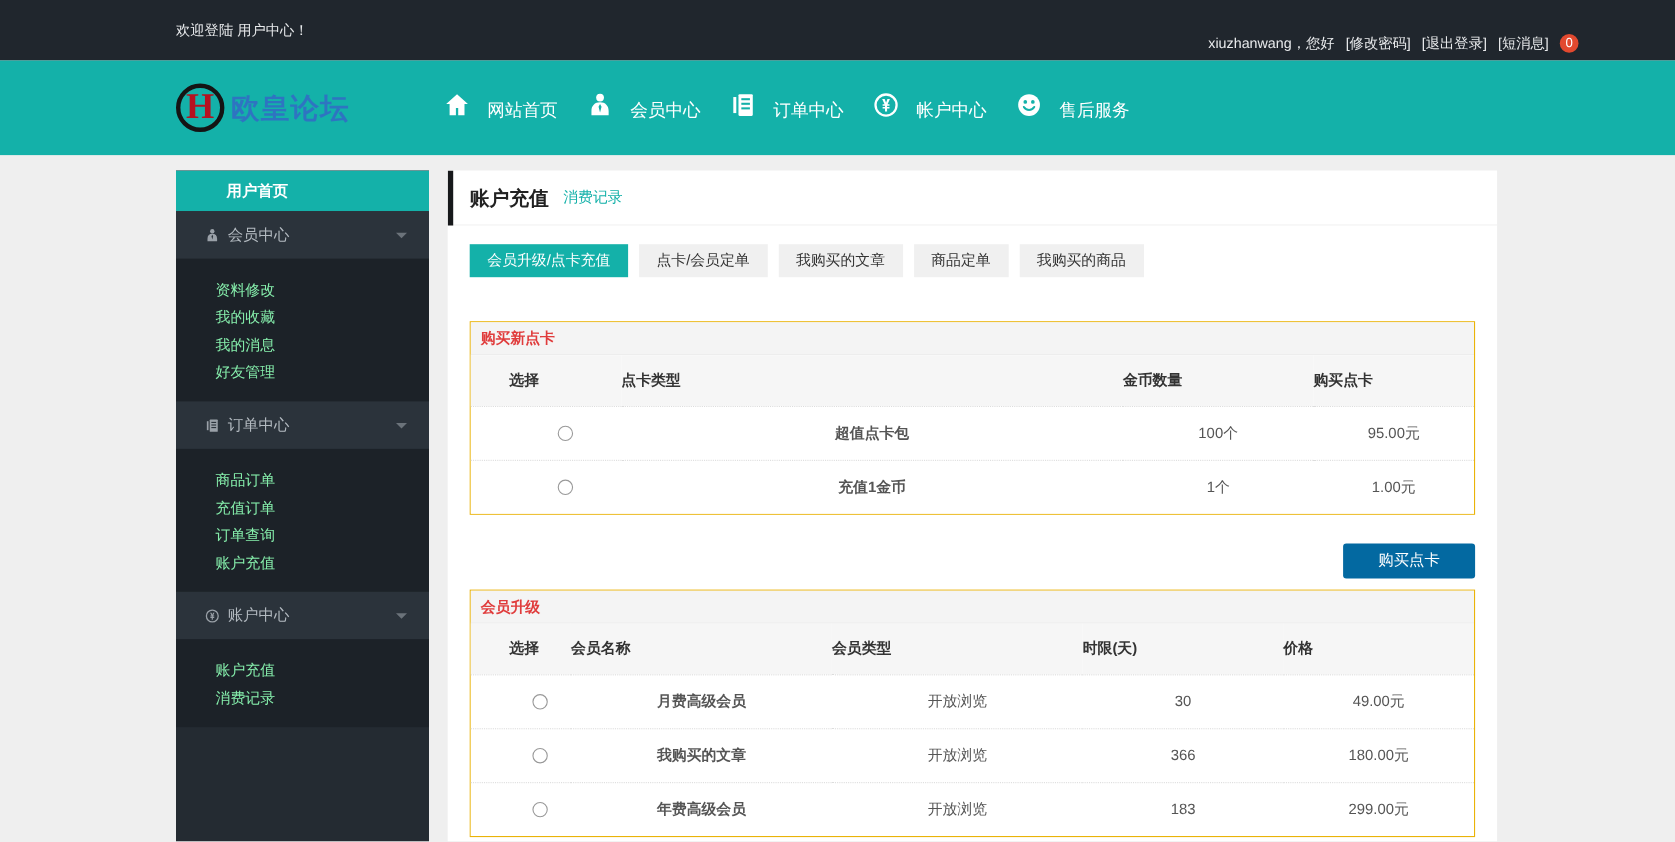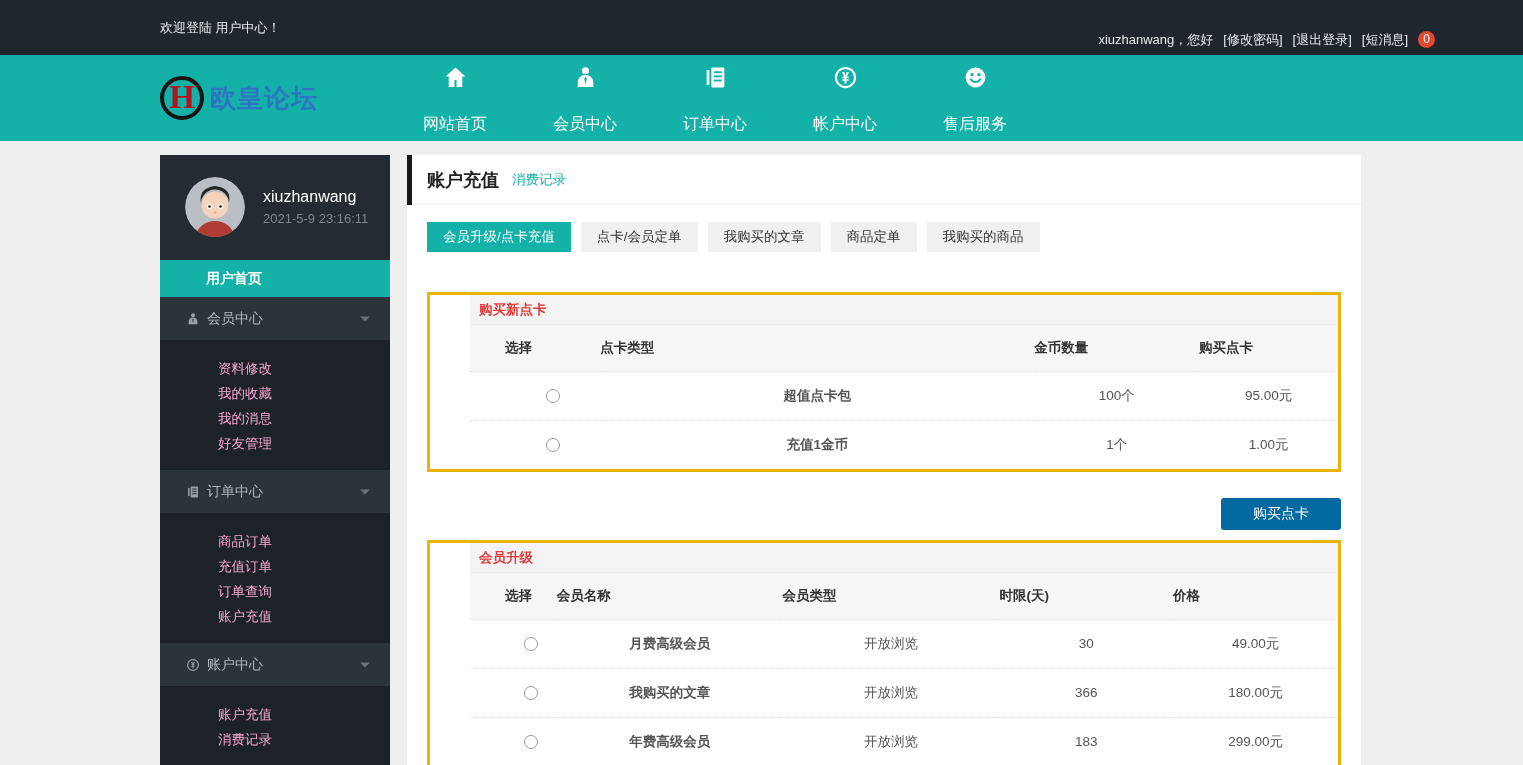--- a/index.html
+++ b/index.html
@@ -17,21 +17,21 @@
   
   .header { height:86px; background:#14b1a9; display:flex; align-items:center; padding-left:160px; }
   .logo { display:flex; align-items:center; width:230px; flex-shrink:0; }
   .logo-ring { width:44px; height:44px; border:4px solid #141414; border-radius:50%;
     display:flex; align-items:center; justify-content:center; }
   .logo-mono { color:#b5121f; font-family:"Liberation Serif","DejaVu Serif",serif;
     font-size:33px; font-weight:bold; line-height:1; margin-top:-2px; }
   .logo-text { margin-left:6px; font-size:26px; font-weight:bold; color:#3565c8;
     opacity:.8; letter-spacing:1px; white-space:nowrap; }
   .nav { display:flex; }
-  .nav-item { width:130px; display:flex; flex-direction:column; align-items:center;
+  .nav-item { width:130px; display:flex; flex-direction:row; align-items:center;
     justify-content:center; color:#fff; cursor:pointer; padding-top:4px;gap:15px; }
   .nav-item svg { width:25px; height:25px; margin-bottom:9px; }
   .nav-label { font-size:16px; }
 
   
   .wrap { display:flex; padding:14px 0 0 160px; }
   .sidebar { width:230px; flex-shrink:0; background:#242b32; height:610px; overflow:hidden; }
   .main { width:954px; margin-left:17px; background:#fff; height:610px; overflow:hidden; }
 
   
@@ -42,36 +42,36 @@
   .profile-date { color:#7f878e; font-size:13px; margin-top:5px; }
   .side-home { height:37px; line-height:37px; background:#14b1a9; color:#fff;
     padding-left:46px; font-size:14px; font-weight:bold; cursor:pointer; }
   .side-group { height:43px; display:flex; align-items:center; background:#2b333b;
     color:#b3bac0; font-size:14px; padding-left:26px; position:relative; cursor:pointer; }
   .side-group svg { width:14px; height:14px; margin-right:7px; }
   .chev { position:absolute; right:20px; top:50%; transform:translateY(-50%);
     width:0; height:0; border-left:5px solid transparent; border-right:5px solid transparent;
     border-top:5px solid #6b737a; }
   .submenu { list-style:none; background:#1c2228; padding:16px 0 14px; }
-  .submenu li { height:25px; line-height:25px; padding-left:58px; color:#f9a8d4;
+  .submenu li { height:25px; line-height:25px; padding-left:36px; color:#86efac;
     font-size:13.5px; cursor:pointer; }
 
   
   .title-row { height:50px; display:flex; align-items:center; position:relative;
     border-bottom:1px solid #f2f2f2; }
   .title-accent { position:absolute; left:0; top:0; width:5px; height:50px; background:#17191b; }
   .page-title { margin-left:20px; font-size:18px; font-weight:bold; color:#222; }
   .title-link { margin-left:13px; font-size:13.5px; color:#14b1a9; cursor:pointer; text-decoration:none; }
 
   .tabs { display:flex; gap:10px; padding:17px 20px 0; }
   .tab { height:30px; line-height:30px; padding:0 16px; background:#f0f0f0; color:#333;
     font-size:13.5px; cursor:pointer; white-space:nowrap; }
   .tab.active { background:#14b1a9; color:#fff; }
 
-  .section { margin:40px 20px 0; border:3px solid #eab308;padding-left:40px; }
+  .section { margin:40px 20px 0; border:1px solid #eab308; }
   .section.second { margin-top:10px; }
   .section-strip { height:30px; line-height:30px; background:#f4f4f4; color:#e03c3c;
     font-size:13.5px; font-weight:bold; padding-left:9px; border-bottom:1px solid #ececec; }
   table.data { width:100%; border-collapse:collapse; background:#fff; }
   table.data th { height:46px; background:#f6f6f6; font-size:13.5px; color:#333;
     font-weight:bold; text-align:left; }
   table.data td { height:49px; font-size:13.5px; color:#555; text-align:center;
     border-top:1px dotted #dcdcdc; }
   th.sel, td.sel { text-align:left; padding-left:35px; }
   td.strong { font-weight:bold; color:#333; }
@@ -142,39 +142,20 @@
           <path fill="none" stroke="#14b1a9" stroke-width="1.8" stroke-linecap="round" d="M7.5 13.7a5.2 5.2 0 0 0 9 0"></path>
         </svg>
       <span class="nav-label">售后服务</span>
     </div>
   </div>
 </div>
 
 <div class="wrap">
 
   <div class="sidebar">
-    <div class="profile">
-      <div class="avatar">
-        <svg viewBox="0 0 60 60">
-            <circle cx="30" cy="30" r="30" fill="#b9bfc4"></circle>
-            <path d="M11 60a19 16 0 0 1 38 0z" fill="#b03a34"></path>
-            <circle cx="30" cy="28" r="13.5" fill="#f4d2bd"></circle>
-            <path d="M16 27a14 14 0 0 1 28-1q3-15-14-17-17 2-14 18z" fill="#262626"></path>
-            <circle cx="24.5" cy="29.5" r="2.6" fill="#fff"></circle>
-            <circle cx="35.5" cy="29.5" r="2.6" fill="#fff"></circle>
-            <circle cx="24.5" cy="29.5" r="1.3" fill="#111"></circle>
-            <circle cx="35.5" cy="29.5" r="1.3" fill="#111"></circle>
-            <circle cx="30" cy="35.5" r="1.4" fill="#e8b39a"></circle>
-          </svg>
-      </div>
-      <div class="profile-info">
-        <div class="profile-name">xiuzhanwang</div>
-        <div class="profile-date">2021-5-9 23:16:11</div>
-      </div>
-    </div>
 
     <div class="side-home">用户首页</div>
 
     <div class="side-group">
       <svg viewBox="0 0 24 24">
           <circle fill="#9aa1a8" cx="12" cy="5.5" r="3.4"></circle>
           <path fill="#9aa1a8" d="M12 9.5c-4.6 0-7.5 3-7.5 7.6V21h15v-3.9c0-4.6-2.9-7.6-7.5-7.6zm0 1.5 1.3 2.4-1.3 5-1.3-5z"></path>
         </svg>
       <span>会员中心</span>
       <span class="chev"></span>

